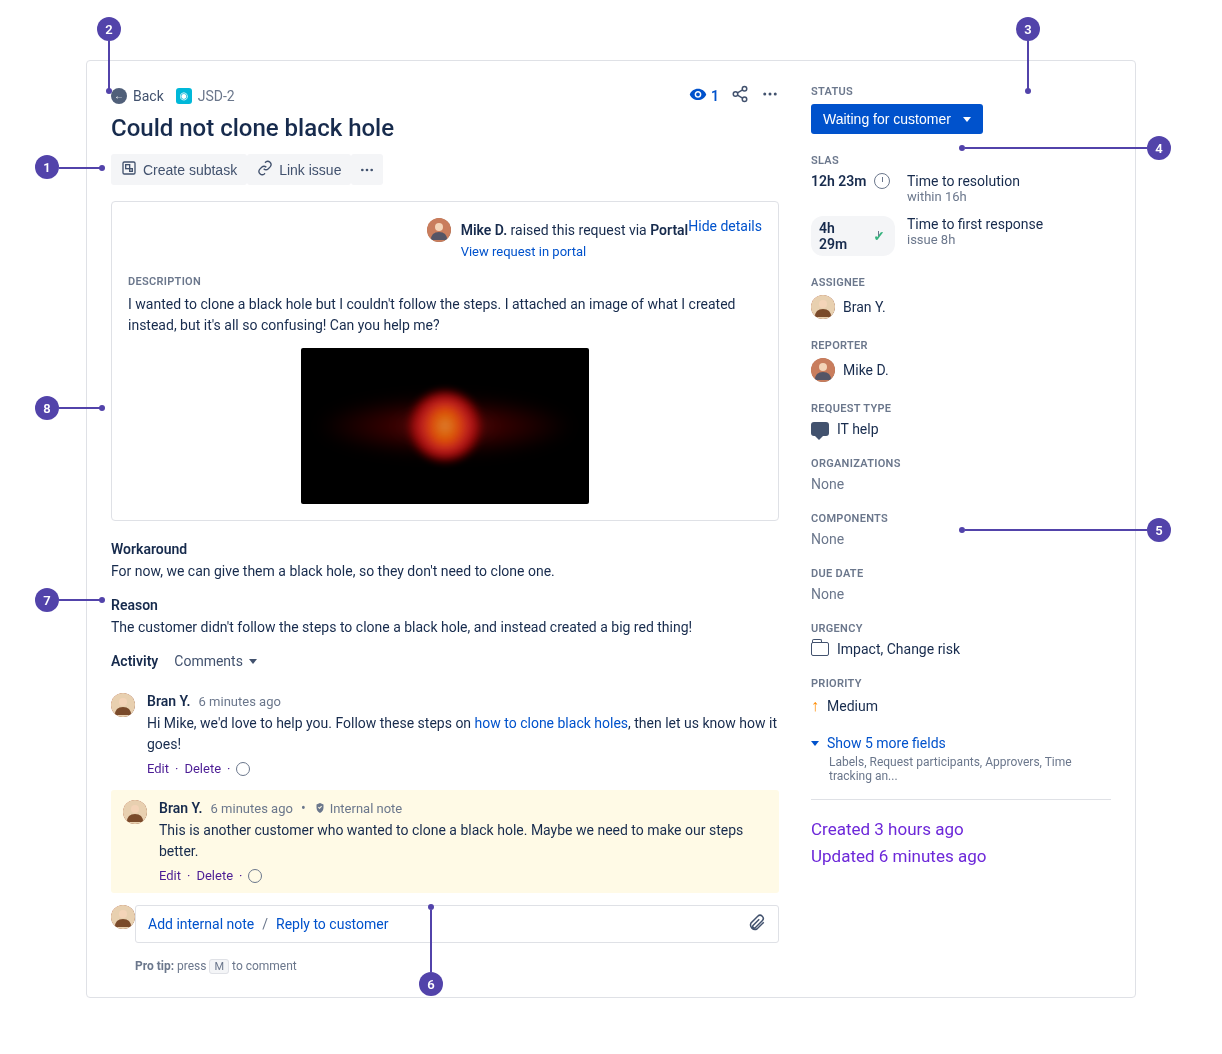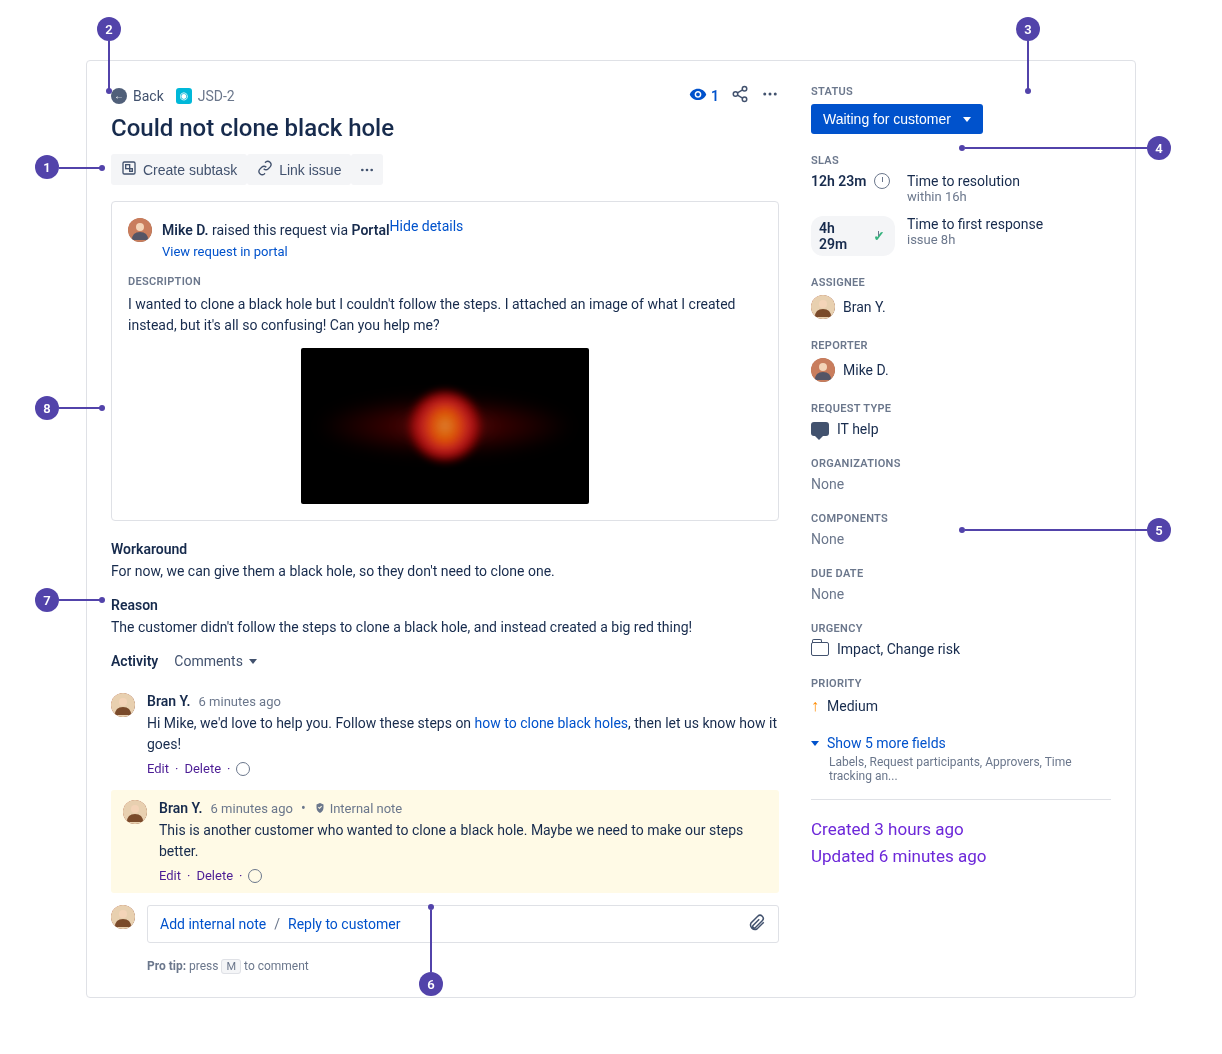--- a/index.html
+++ b/index.html
@@ -35,21 +35,21 @@
 .share-icon, .more-icon { cursor: pointer; color: #42526E; }
 
 .title { font-size: 24px; font-weight: 500; color: #172B4D; margin-bottom: 12px; }
 
 .actions { display: flex; gap: 0; margin-bottom: 16px; }
 .action-btn { display: flex; align-items: center; gap: 6px; padding: 6px 10px; background: #F4F5F7; border-radius: 3px; color: #42526E; font-size: 14px; cursor: pointer; border: none; }
 .action-btn.more { padding: 6px 8px; }
 
 
 .card { border: 1px solid #DFE1E6; border-radius: 4px; padding: 16px; margin-bottom: 20px; }
-.card-header { display: flex; justify-content: flex-start; align-items: flex-start; margin-bottom: 6px; }
+.card-header { display: flex; justify-content: flex-end; align-items: flex-start; margin-bottom: 6px; }
 .requester { display: flex; align-items: center; gap: 10px; }
 .avatar { width: 24px; height: 24px; border-radius: 50%; background: linear-gradient(135deg, #c97d5d, #8b5a3c); flex-shrink: 0; display: flex; align-items: center; justify-content: center; overflow: hidden; }
 .avatar svg { width: 100%; height: 100%; }
 .req-text { font-size: 14px; }
 .req-text strong { font-weight: 600; }
 .portal-link { color: #0052CC; font-size: 13px; margin-left: 34px; display: block; margin-top: 2px; cursor: pointer; }
 .hide-details { color: #0052CC; font-size: 14px; cursor: pointer; }
 
 .field-label { font-size: 11px; font-weight: 600; color: #6B778C; letter-spacing: 0.3px; text-transform: uppercase; margin-top: 16px; margin-bottom: 6px; }
 .desc-text { font-size: 14px; line-height: 1.5; color: #172B4D; margin-bottom: 12px; }
@@ -88,21 +88,21 @@
 .comment-meta { font-size: 14px; margin-bottom: 4px; display: flex; align-items: center; gap: 8px; flex-wrap: wrap; }
 .comment-meta strong { font-weight: 600; }
 .comment-meta .time { color: #6B778C; font-size: 13px; }
 .comment-meta .internal-badge { color: #6B778C; font-size: 13px; display: flex; align-items: center; gap: 4px; }
 .comment-text { font-size: 14px; line-height: 1.5; margin-bottom: 6px; }
 .comment-text a { color: #0052CC; text-decoration: none; }
 .comment-actions { font-size: 13px; color: #4c1d95; display: flex; align-items: center; gap: 6px; }
 .comment-actions span { cursor: pointer; }
 .reaction-icon { width: 14px; height: 14px; border: 1.5px solid #6B778C; border-radius: 50%; display: inline-block; position: relative; }
 
-.reply-box { display: flex; gap: 12px; margin-top: 12px; align-items: flex-start; }
+.reply-box { display: flex; gap: 0; margin-top: 12px; align-items: flex-start; }
 .reply-input { flex: 1; border: 1px solid #DFE1E6; border-radius: 3px; padding: 10px 40px 10px 12px; display: flex; gap: 8px; align-items: center; position: relative; }
 .reply-input a { color: #0052CC; cursor: pointer; }
 .reply-input .sep { color: #6B778C; }
 .attach-icon { position: absolute; right: 12px; color: #42526E; cursor: pointer; }
 .pro-tip { font-size: 12px; color: #6B778C; margin-top: 16px; margin-left: 36px; }
 .pro-tip .key { background: #F4F5F7; border: 1px solid #DFE1E6; border-radius: 3px; padding: 0 4px; font-size: 11px; }
 
 
 .side-label { font-size: 11px; font-weight: 600; color: #6B778C; letter-spacing: 0.3px; text-transform: uppercase; margin-bottom: 6px; margin-top: 20px; }
 .side-label:first-child { margin-top: 0; }

